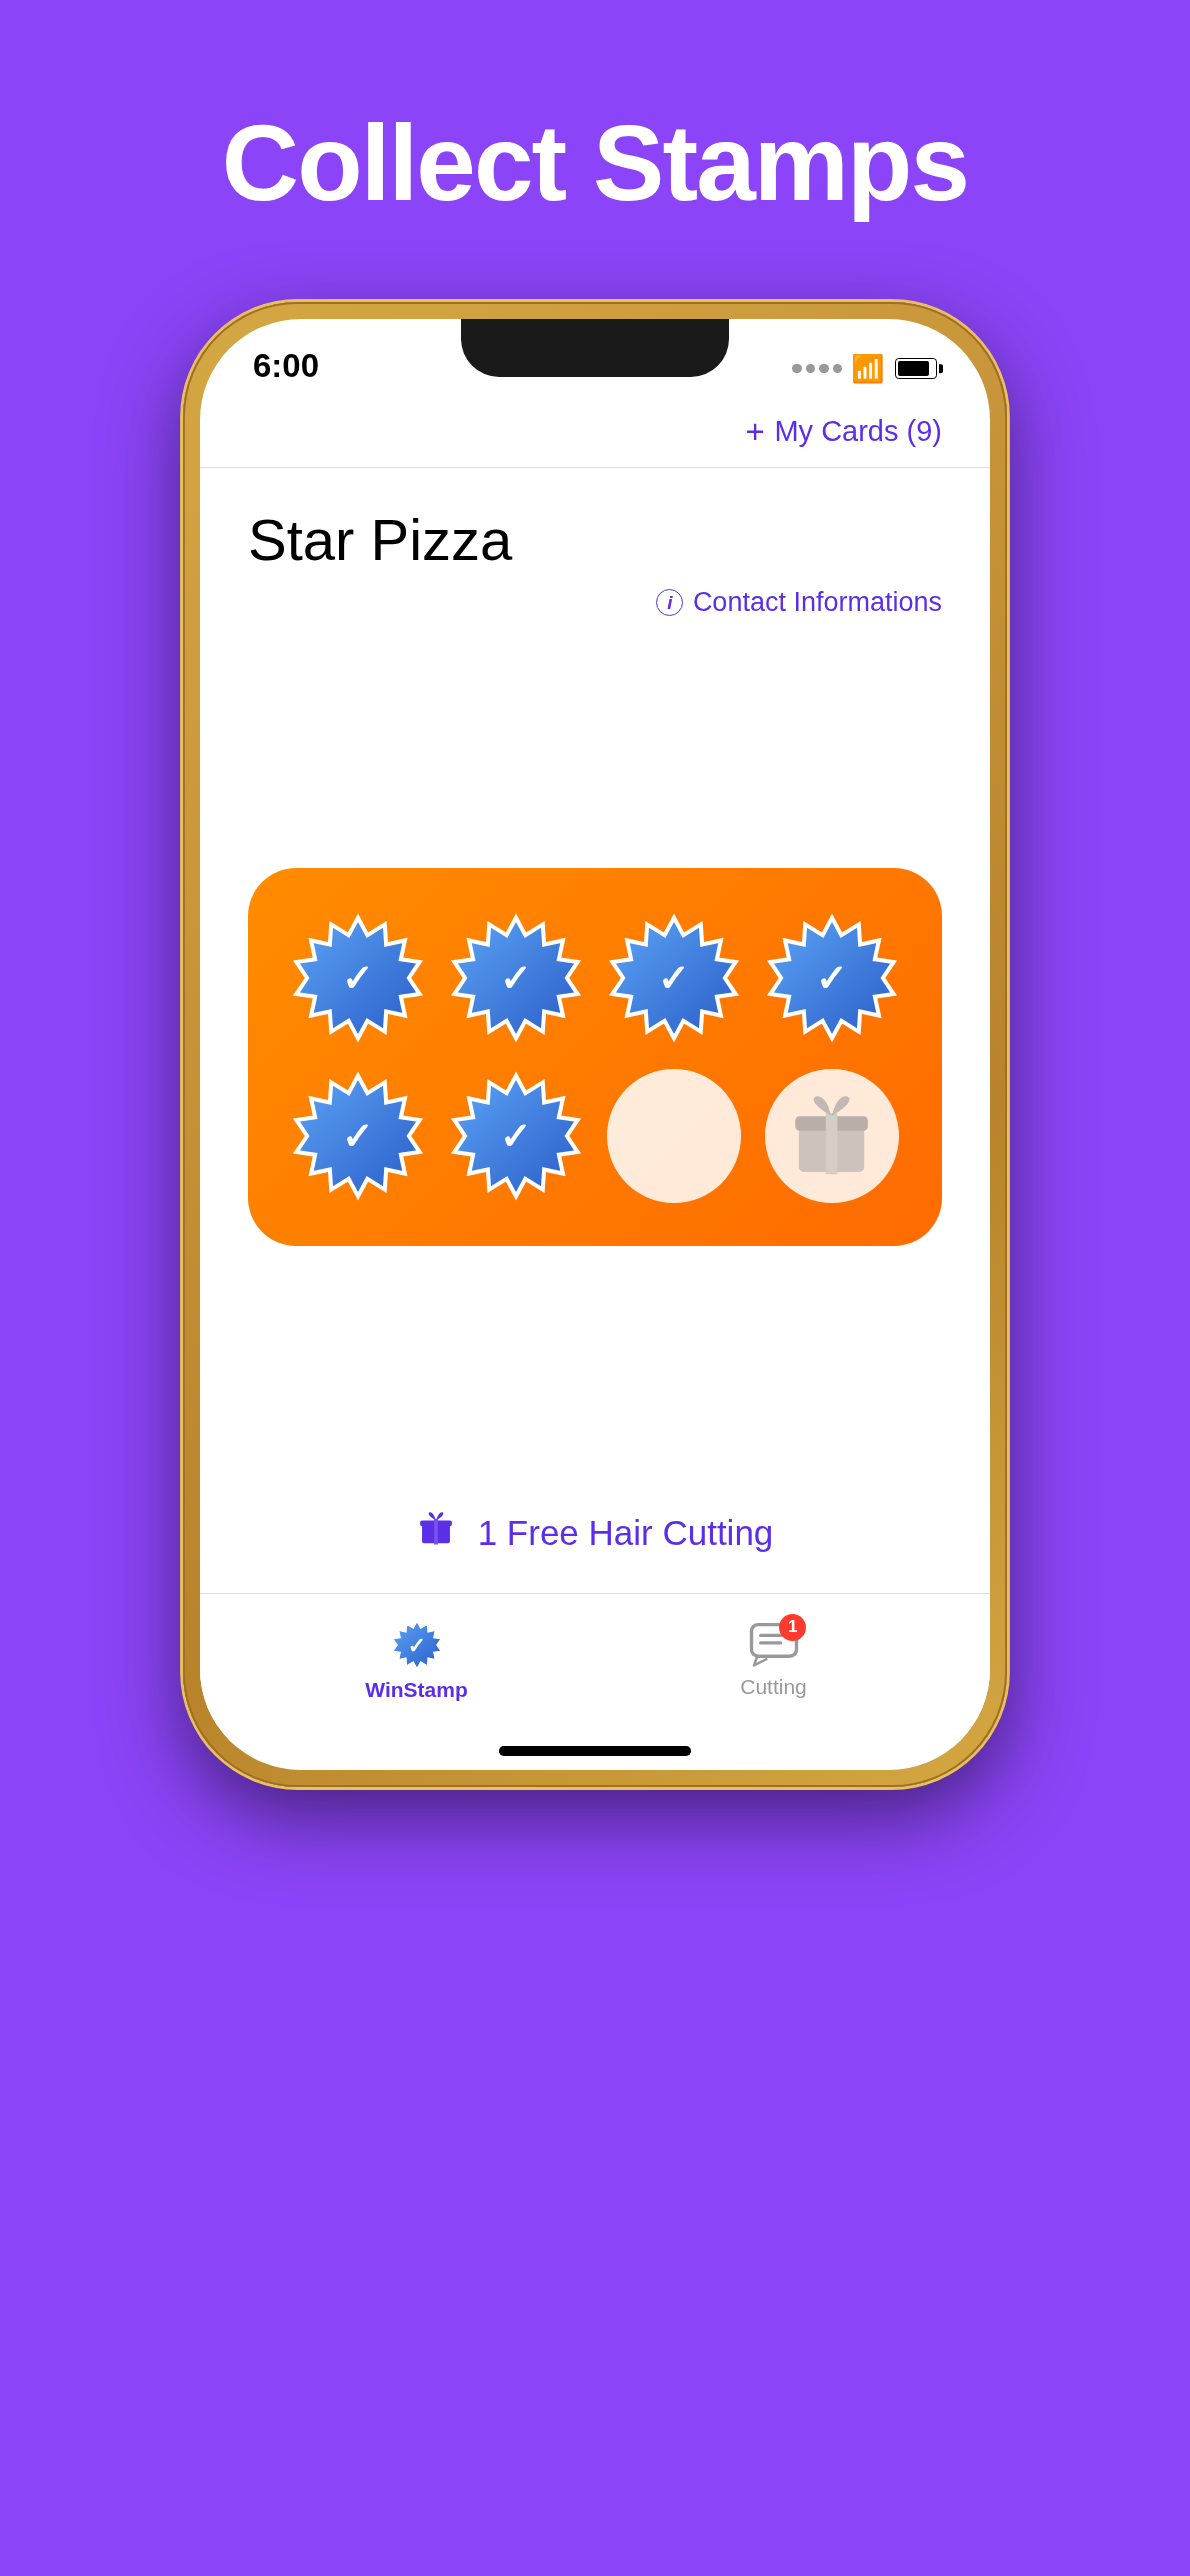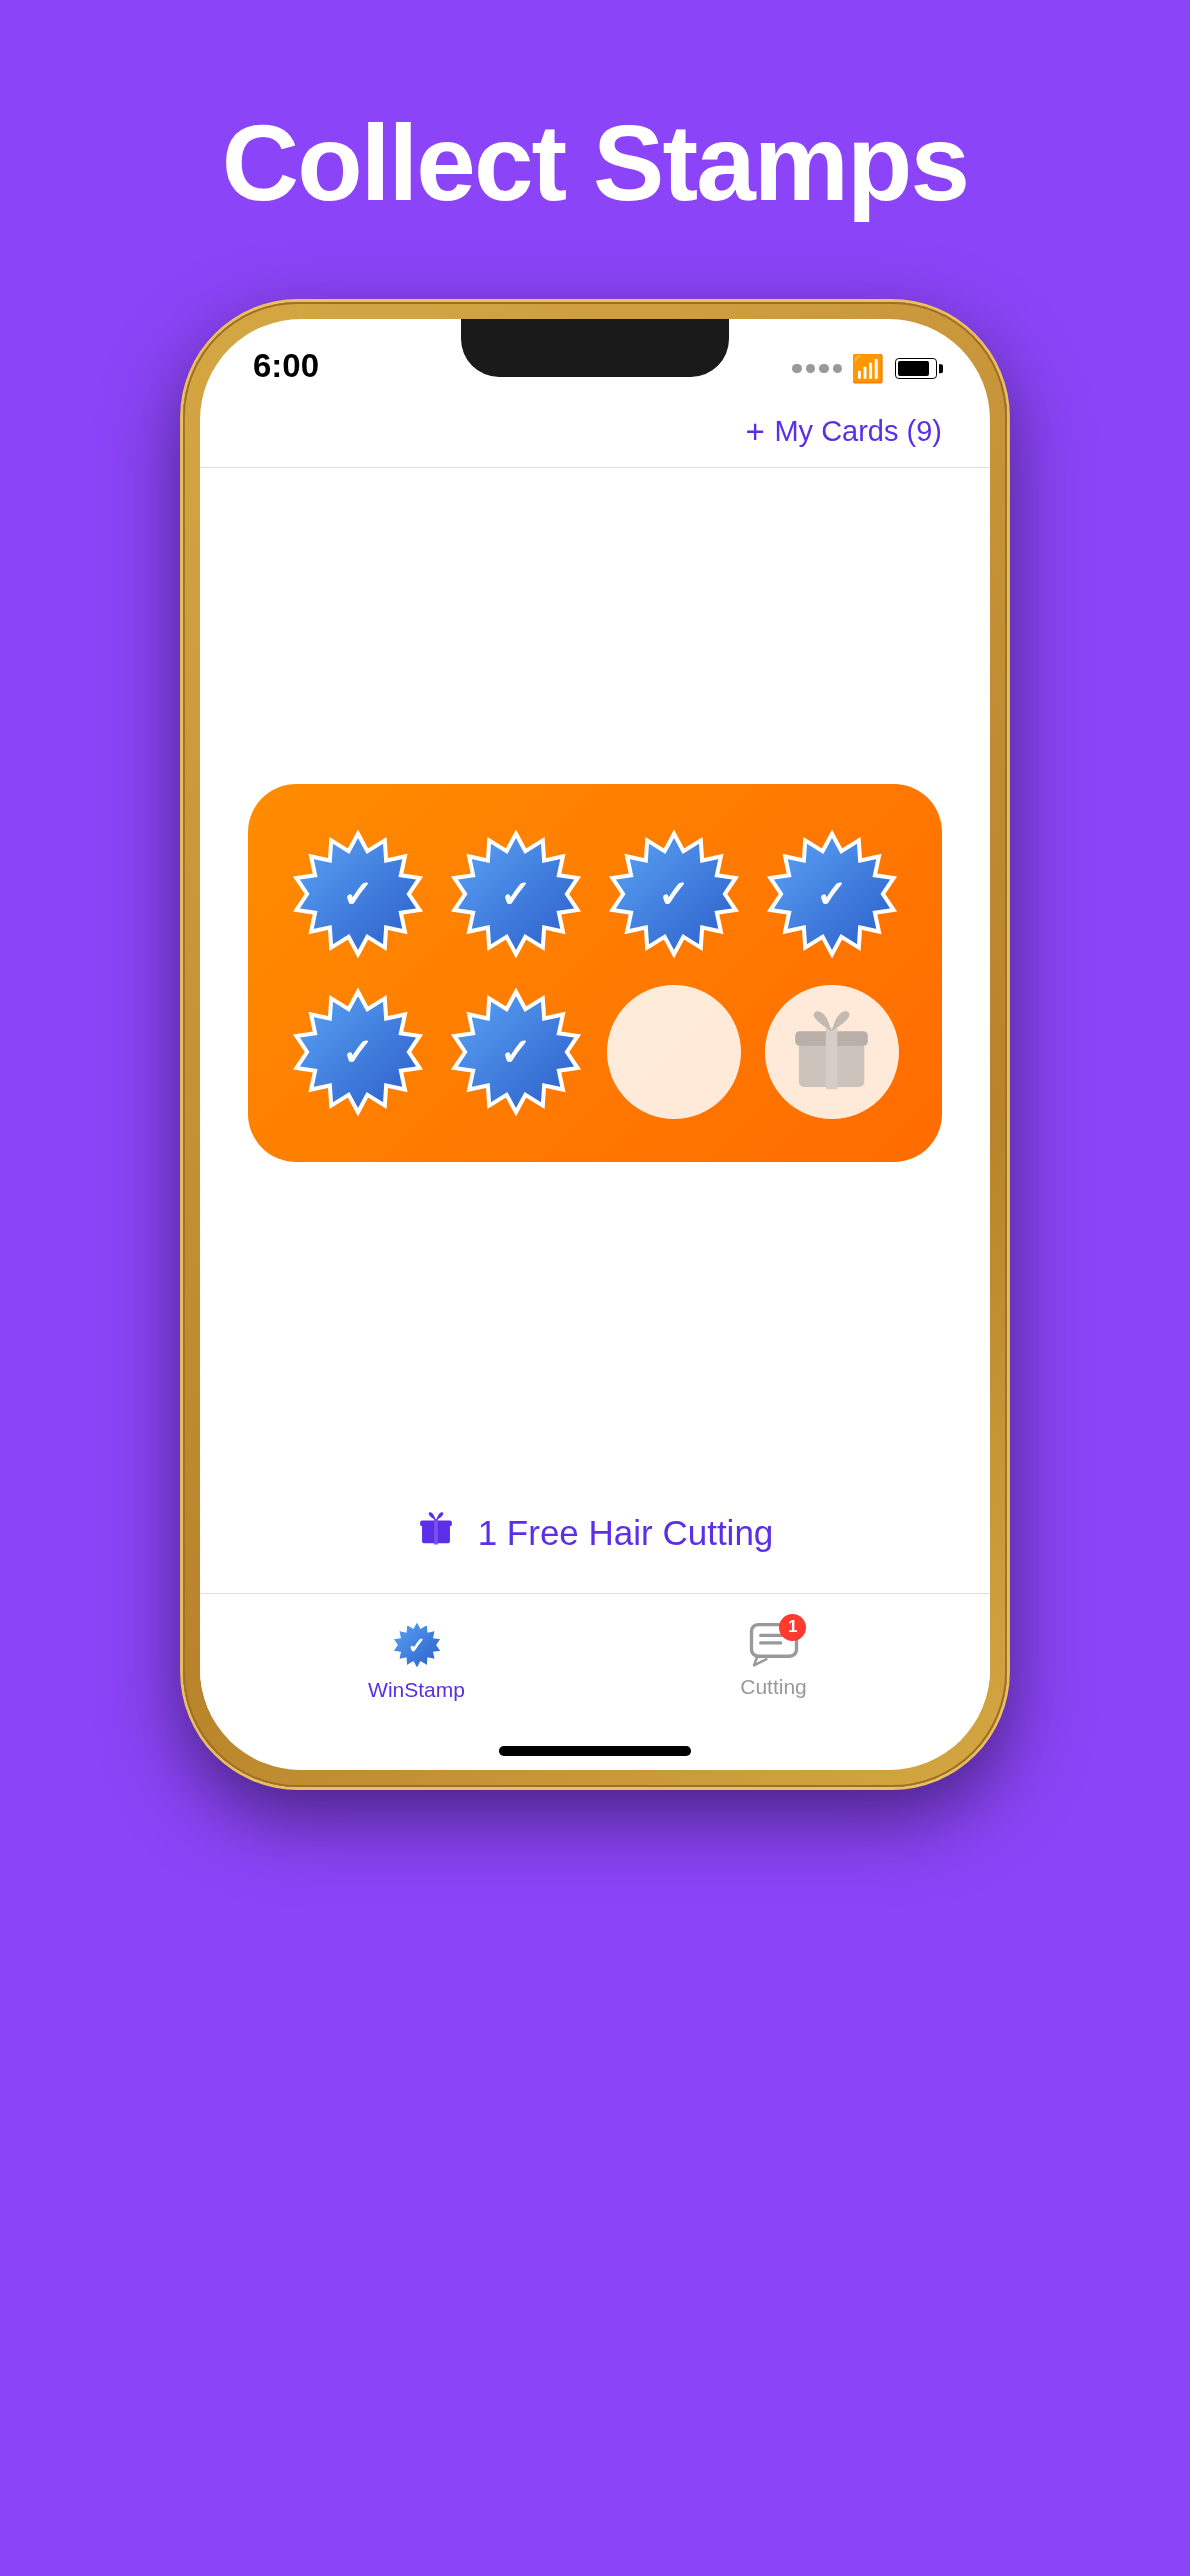--- a/index.html
+++ b/index.html
@@ -318,21 +318,21 @@
       justify-content: center;
     }
 
     .tab-label {
       font-size: 21px;
       color: #999;
     }
 
     .tab-label.active {
       color: #5B2EE8;
-      font-weight: 400;
+      font-weight: 700;
     }
 
     .tab-badge {
       position: absolute;
       top: -7.7px;
       right: -7.7px;
       background: #FF3B30;
       color: white;
       border-radius: 50%;
       width: 27px;
@@ -379,20 +379,27 @@
       </div>
     </div>
 
     <div class="nav-bar">
       <div class="nav-my-cards">
         <span class="nav-plus">+</span>
         <span>My Cards (9)</span>
       </div>
     </div>
 
+    <div class="business-section">
+      <div class="business-name">Star Pizza</div>
+      <div class="contact-info">
+        <div class="info-icon">i</div>
+        <span>Contact Informations</span>
+      </div>
+    </div>
 
     <div class="stamp-card-area">
       <div class="stamp-card">
         <div class="stamp-grid">
 
           <div class="stamp">
             <div class="stamp-badge">
               <svg viewBox="0 0 100 100" xmlns="http://www.w3.org/2000/svg">
                 <defs>
                   <linearGradient id="g1" x1="0%" y1="0%" x2="100%" y2="100%">

